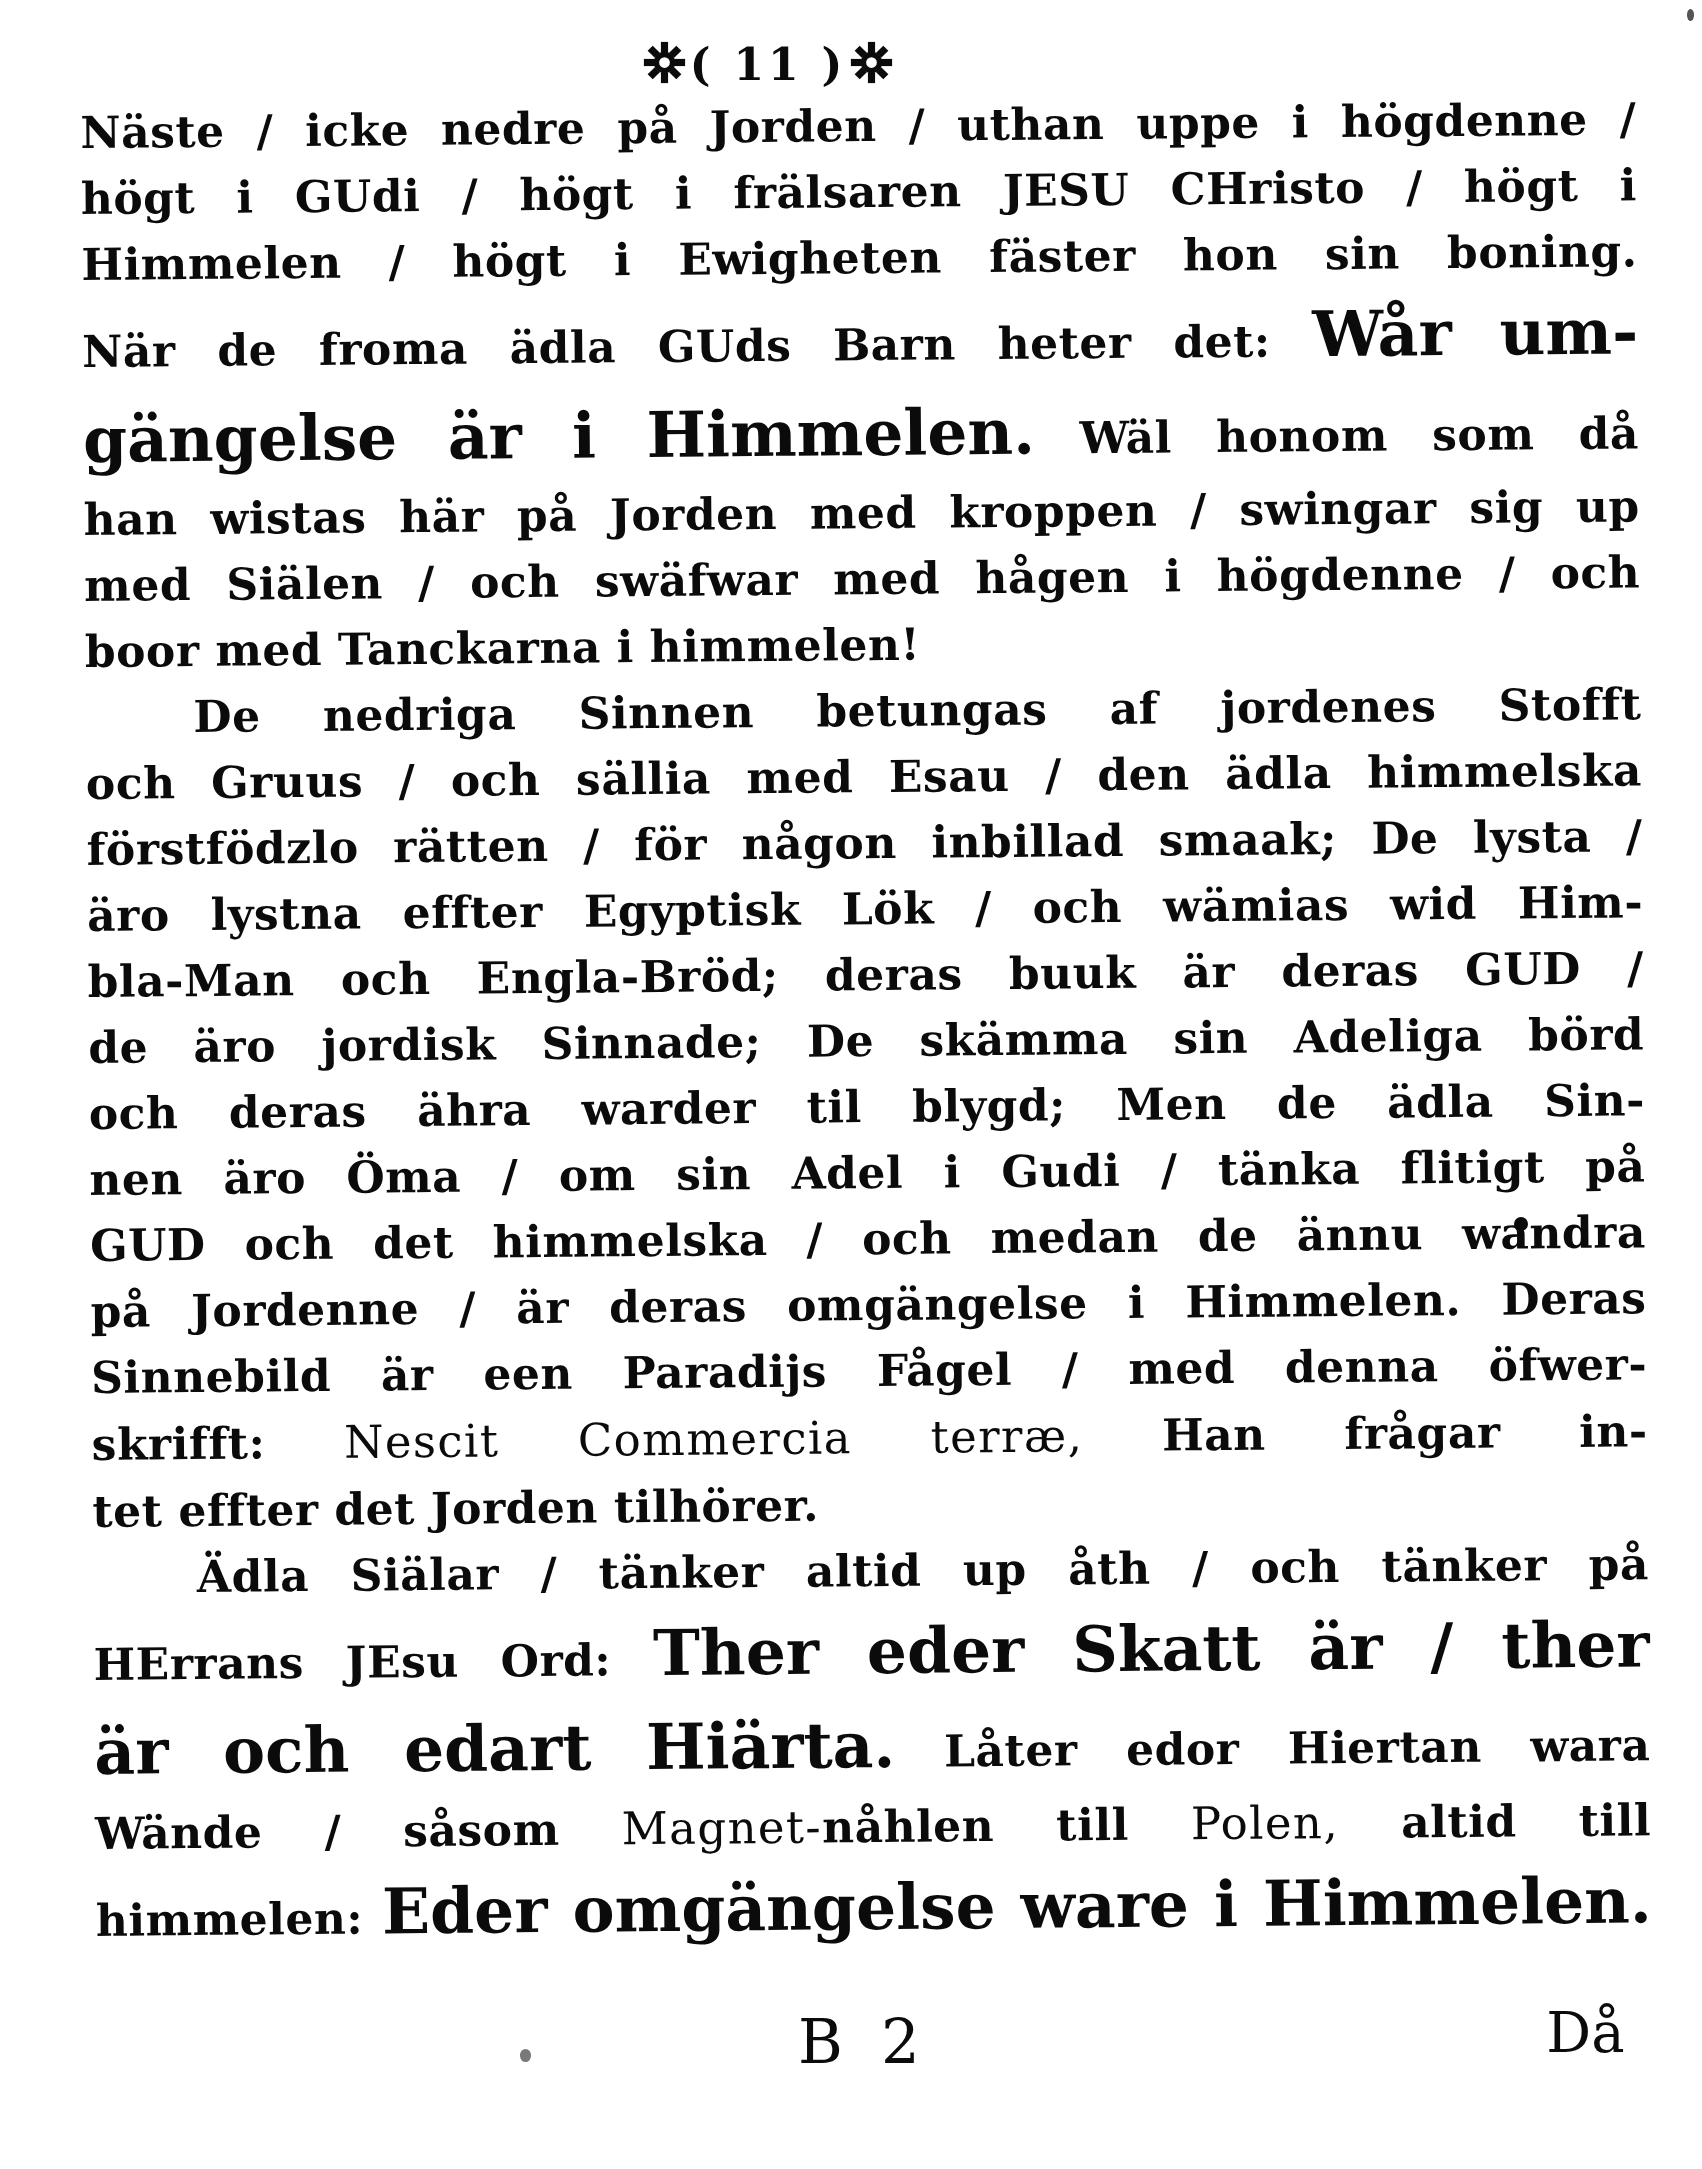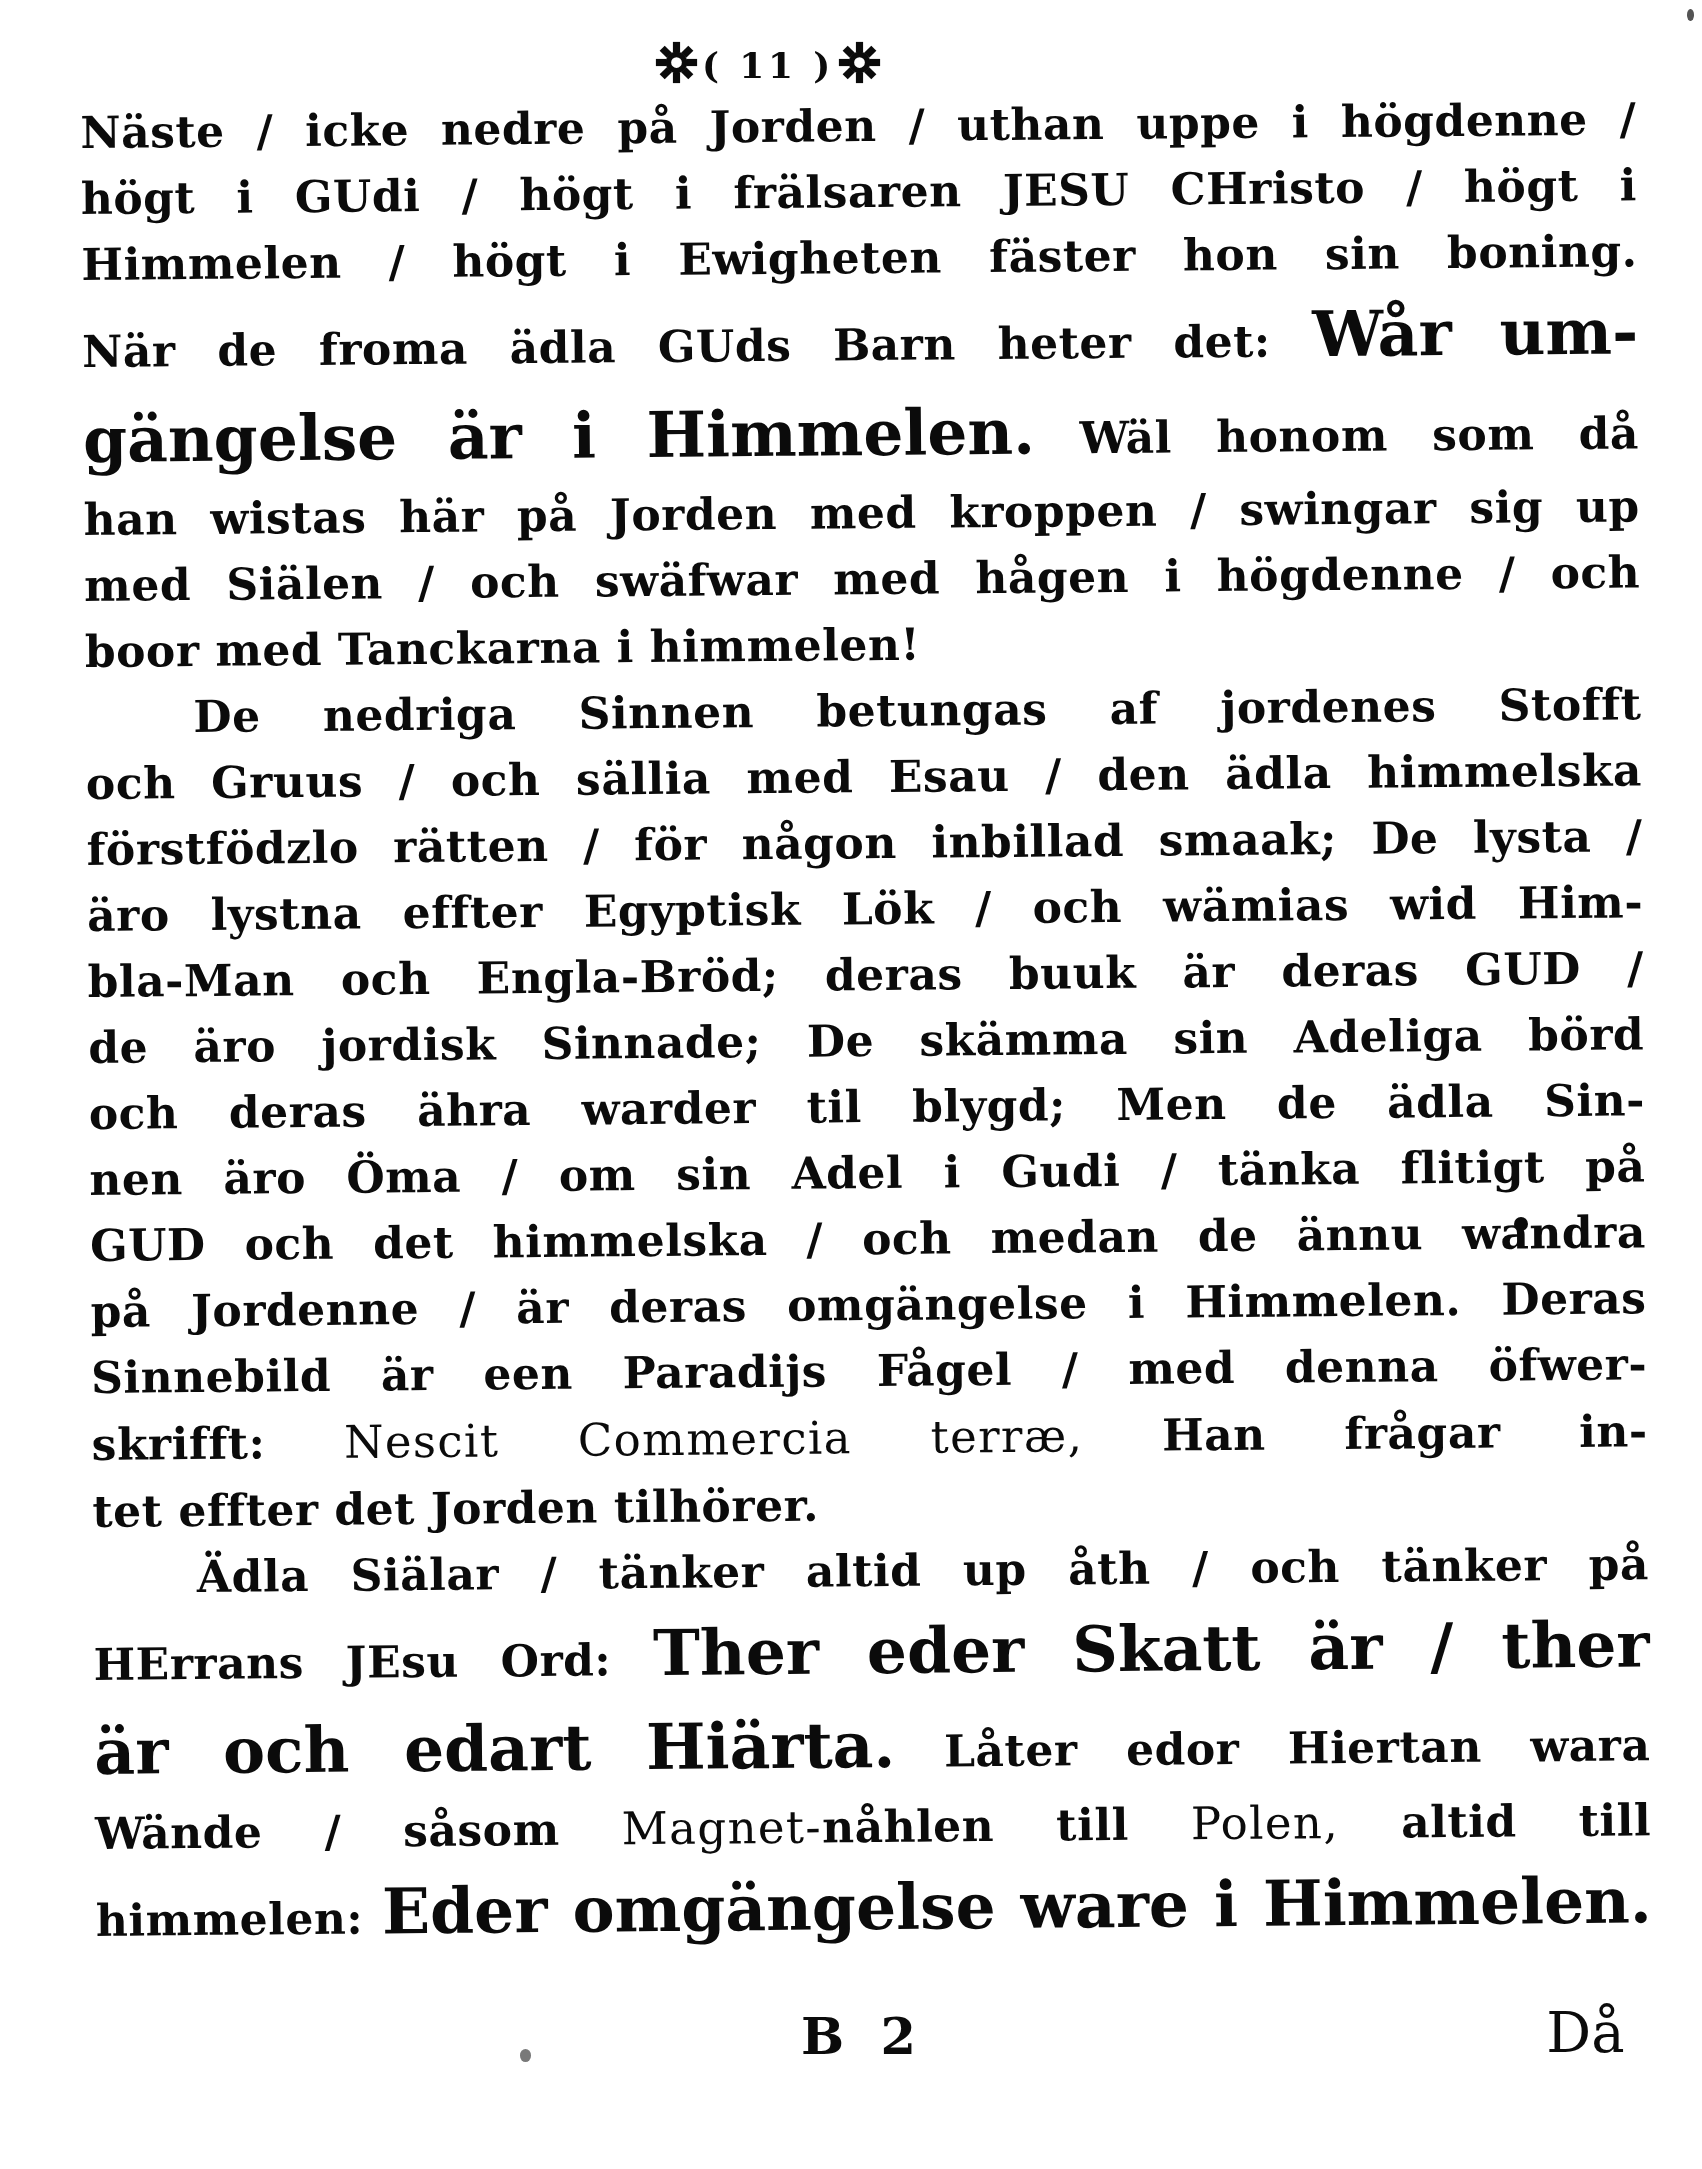--- a/index.html
+++ b/index.html
@@ -12,21 +12,21 @@
     overflow:hidden;
   }
 
   
   .page-header {
     position:absolute; top:41px; left:80px; width:1554px;
     display:flex; justify-content:center; align-items:center; gap:3.8px;
     transform:translateX(-89px);
   }
   .page-num {
-    font-size:36px; font-weight:700; letter-spacing:3.8px;
+    font-size:44px; font-weight:700; letter-spacing:3.8px;
     line-height:1;
   }
   .rosette { display:inline-block; }
 
   
   .textblock {
     position:absolute; left:80px; top:100px; width:1556px;
     transform:rotate(-0.5deg); transform-origin:left top;
   }
   .line {
@@ -38,21 +38,21 @@
   .seg.normal { }
   .seg.big   { font-size:63px; font-weight:800; letter-spacing:0px; }
   .seg.latin { font-weight:400; font-size:45px; letter-spacing:1.4px; }
 
   
   .page-footer {
     position:absolute; left:80px; top:2006px; width:1554px; height:104px;
   }
   .signature {
     position:absolute; left:50%; transform:translateX(-45%);
-    font-size:51px; font-weight:700; letter-spacing:9.4px;
+    font-size:61px; font-weight:400; letter-spacing:9.4px;
   }
   .catchword {
     position:absolute; right:9.4px; top:-5.6px;
     font-size:56px; font-weight:400;
   }
 
   
   .speck { position:absolute; background:#0b0b0b; border-radius:50%; }
   .speck.s1 { left:1514px; top:1217px; width:14px; height:14px; }
   .speck.s2 { left:520px;  top:2049px; width:11.3px; height:13px; opacity:.55; }

